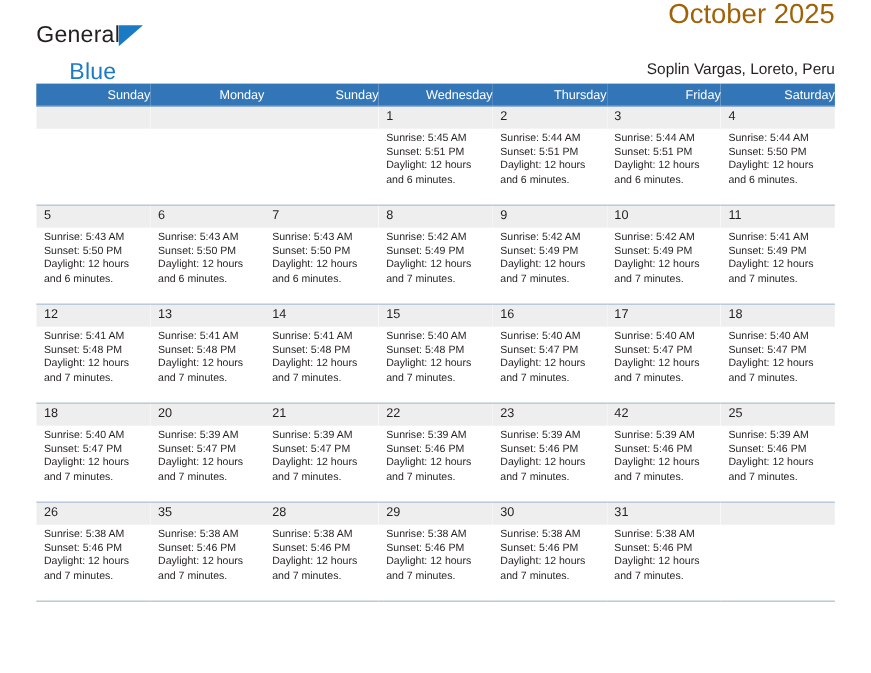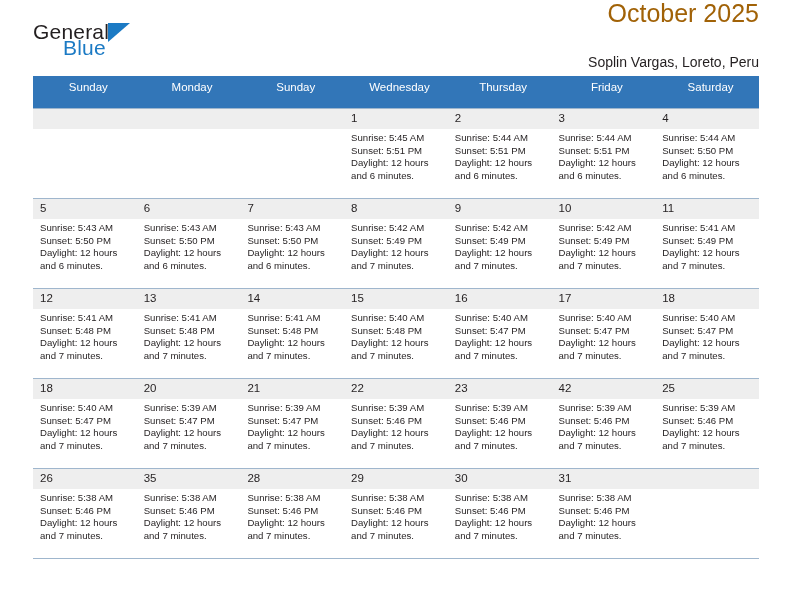--- a/index.html
+++ b/index.html
@@ -51,21 +51,21 @@
     left: 75px;
     top: 3px;
     width: 0;
     height: 0;
     border-left: 22px solid #1b7ac4;
     border-bottom: 19px solid transparent;
   }
   .brand-blue {
     position: absolute;
     left: 30px;
-    top: 16px;
+    top: 34px;
     font-size: 21px;
     letter-spacing: .2px;
     color: #1b7ac4;
     line-height: 24px;
   }
   .titles {
     text-align: right;
     flex: none;
   }
   .title {
@@ -87,22 +87,22 @@
     width: 726px;
     border-collapse: collapse;
     table-layout: fixed;
     margin-top: 4px;
   }
   .calendar th {
     background: #3276b8;
     color: #ffffff;
     font-size: 11.5px;
     font-weight: normal;
-    text-align: center;
-    padding: 5px 0 15px 7px;
+    text-align: right;
+    padding: 5px 0 3px 7px;
     height: 19px;
     box-sizing: border-box;
     border: none;
   }
   .calendar td {
     width: 103.71px;
     height: 89px;
     vertical-align: top;
     padding: 0;
     background: #ffffff;

